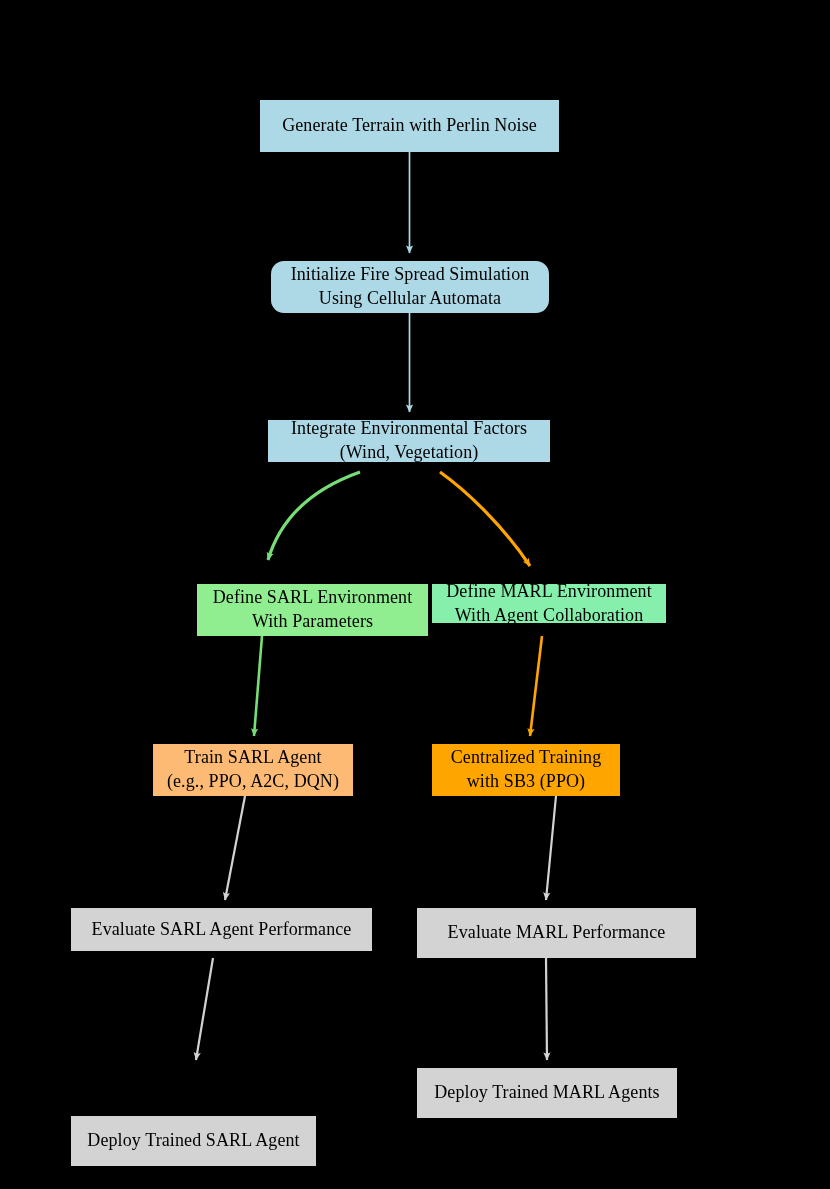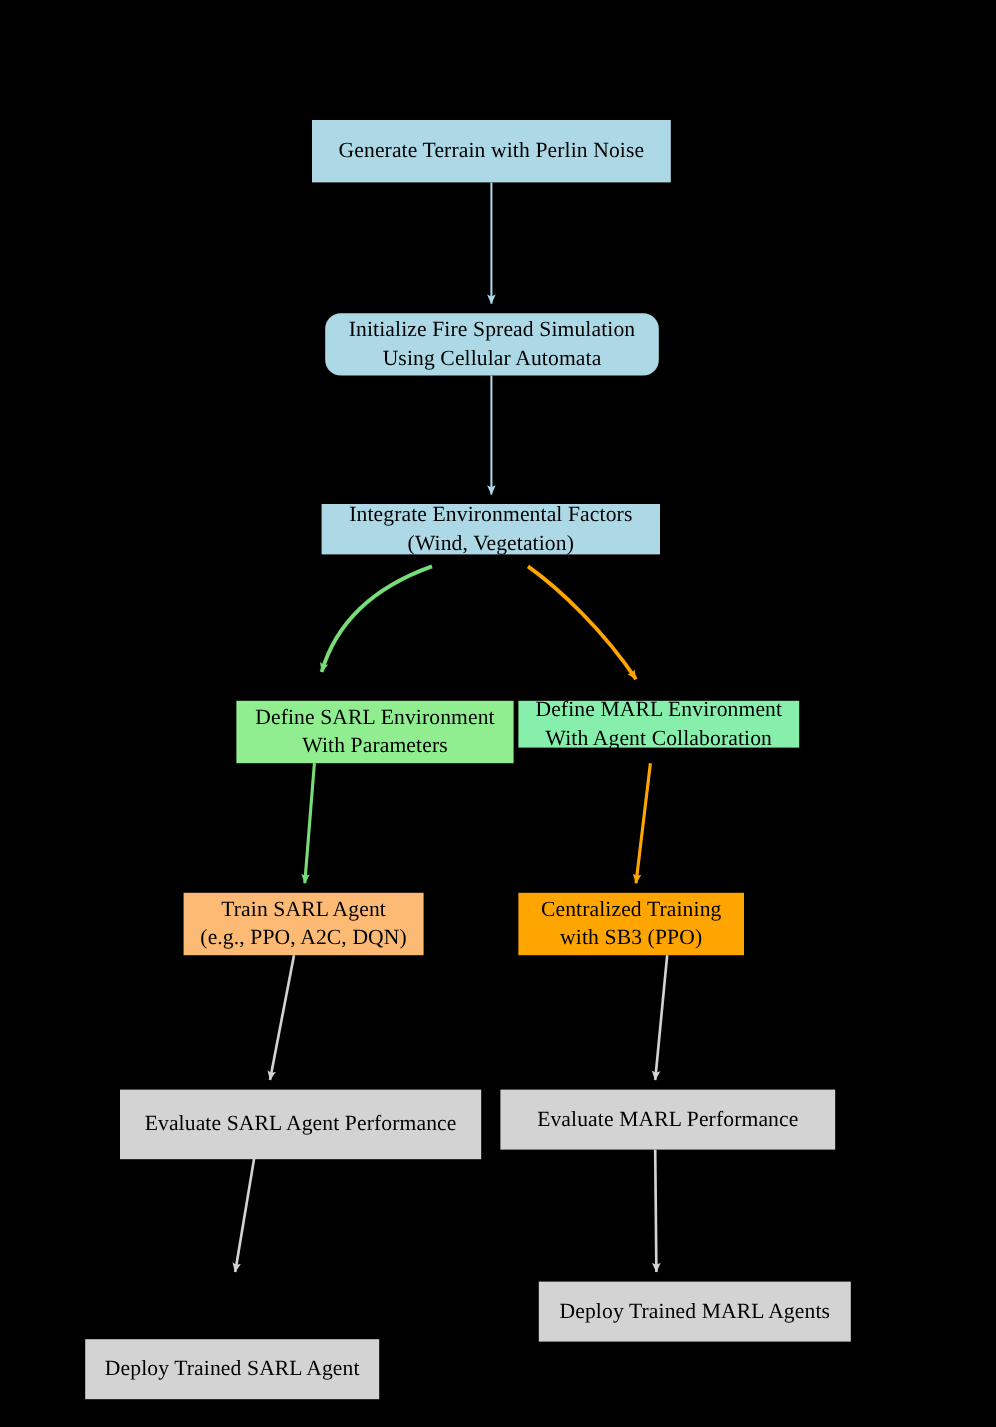--- a/index.html
+++ b/index.html
@@ -90,19 +90,19 @@
       <div class="node" style="left: 268px; top: 420px; width: 282px; height: 42px; background: rgb(173, 216, 230);"><span class="node-label">Integrate Environmental Factors
 (Wind, Vegetation)</span></div>
       <div class="node" style="left: 153px; top: 584px; width: 231px; height: 52px; background: rgb(144, 238, 144); margin-left: 44px;"><span class="node-label">Define SARL Environment
 With Parameters</span></div>
       <div class="node" style="left: 432px; top: 584px; width: 234px; height: 39px; background: #86efac;"><span class="node-label">Define MARL Environment
 With Agent Collaboration</span></div>
       <div class="node" style="left: 153px; top: 744px; width: 200px; height: 52px; background: #fdba74;"><span class="node-label">Train SARL Agent
 (e.g., PPO, A2C, DQN)</span></div>
       <div class="node" style="left: 432px; top: 744px; width: 188px; height: 52px; background: rgb(255, 165, 0);"><span class="node-label">Centralized Training
 with SB3 (PPO)</span></div>
-      <div class="node" style="left: 71px; top: 908px; width: 301px; height: 58px; background: rgb(211, 211, 211); margin-left: 29px;"><span class="node-label">Evaluate SARL Agent Performance</span></div>
+      <div class="node" style="left: 71px; top: 908px; width: 301px; height: 43px; background: rgb(211, 211, 211);"><span class="node-label">Evaluate SARL Agent Performance</span></div>
       <div class="node" style="left: 417px; top: 908px; width: 279px; height: 50px; background: rgb(211, 211, 211); text-align: center;"><span class="node-label">Evaluate MARL Performance</span></div>
       <div class="node" style="left: 71px; top: 1068px; width: 245px; height: 50px; background: rgb(211, 211, 211); margin-top: 48px;"><span class="node-label">Deploy Trained SARL Agent</span></div>
-      <div class="node" style="left: 417px; top: 1068px; width: 260px; height: 50px; background: rgb(211, 211, 211); margin-left: 32px;"><span class="node-label">Deploy Trained MARL Agents</span></div>
+      <div class="node" style="left: 417px; top: 1068px; width: 260px; height: 50px; background: rgb(211, 211, 211);"><span class="node-label">Deploy Trained MARL Agents</span></div>
     </div>
 
 </div>
 
 </body></html>

